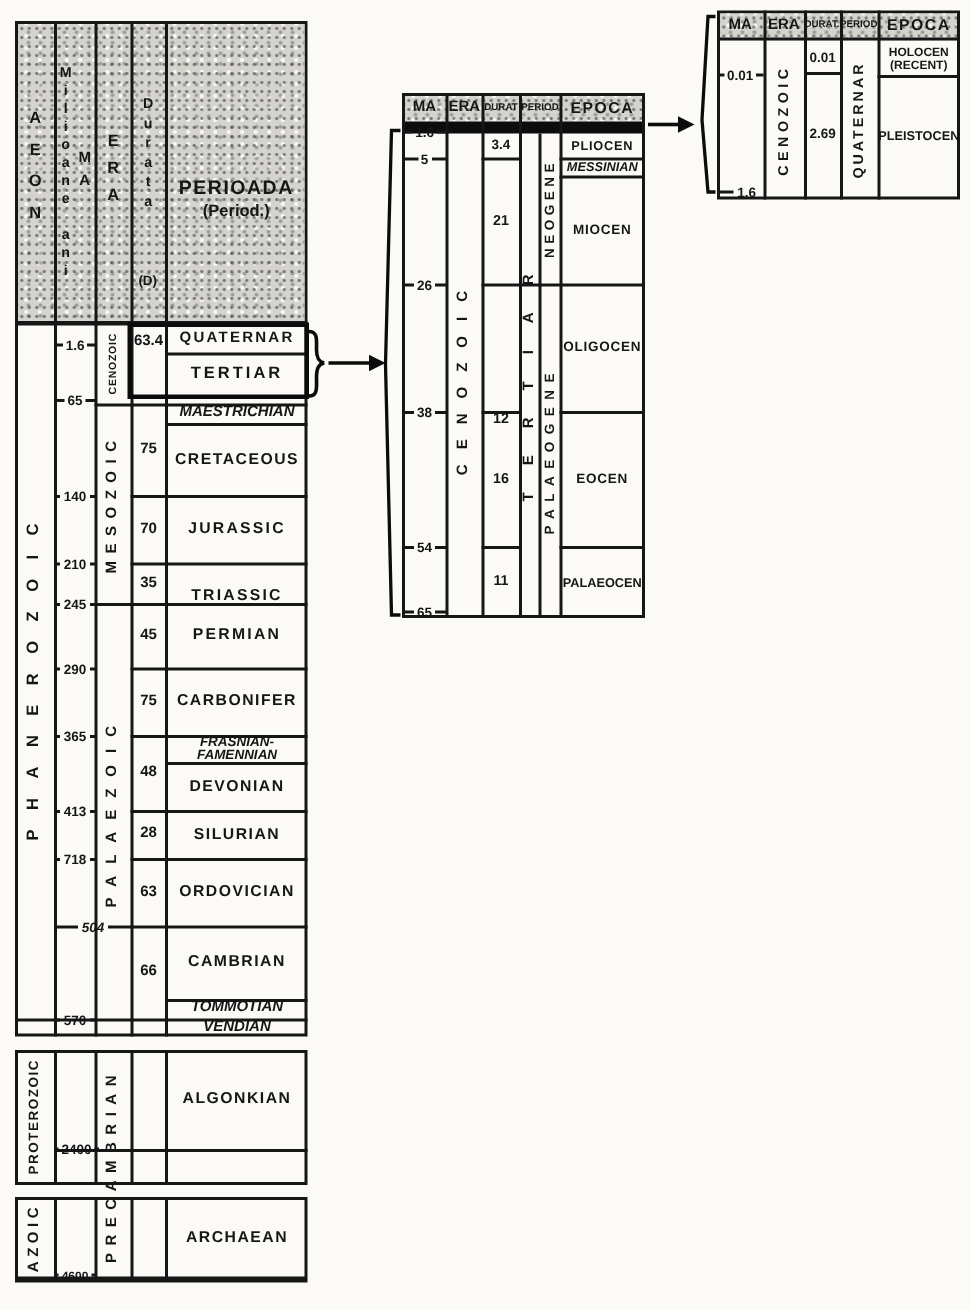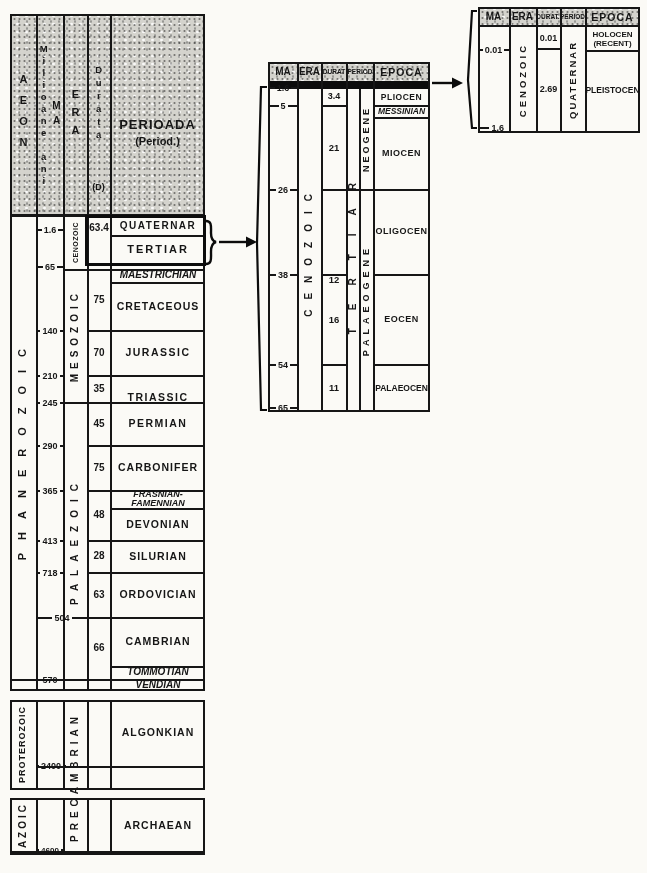--- a/index.html
+++ b/index.html
@@ -158,21 +158,21 @@
 <div class="tick" style="left:36px;top:535px;width:28px;height:12px;">
     <i></i>
     <span>413</span>
     <i></i>
   </div>
 <div class="tick" style="left:36px;top:567px;width:28px;height:12px;">
     <i></i>
     <span>718</span>
     <i></i>
   </div>
-<div class="tick" style="left:36px;top:612px;width:52px;height:12px;">
+<div class="tick" style="left:36px;top:612px;width:52px;height:12px;font-style:italic;">
     <i></i>
     <span>504</span>
     <i></i>
   </div>
 <div class="tick" style="left:36px;top:674px;width:28px;height:12px;">
     <i></i>
     <span>570</span>
     <i></i>
   </div>
 

